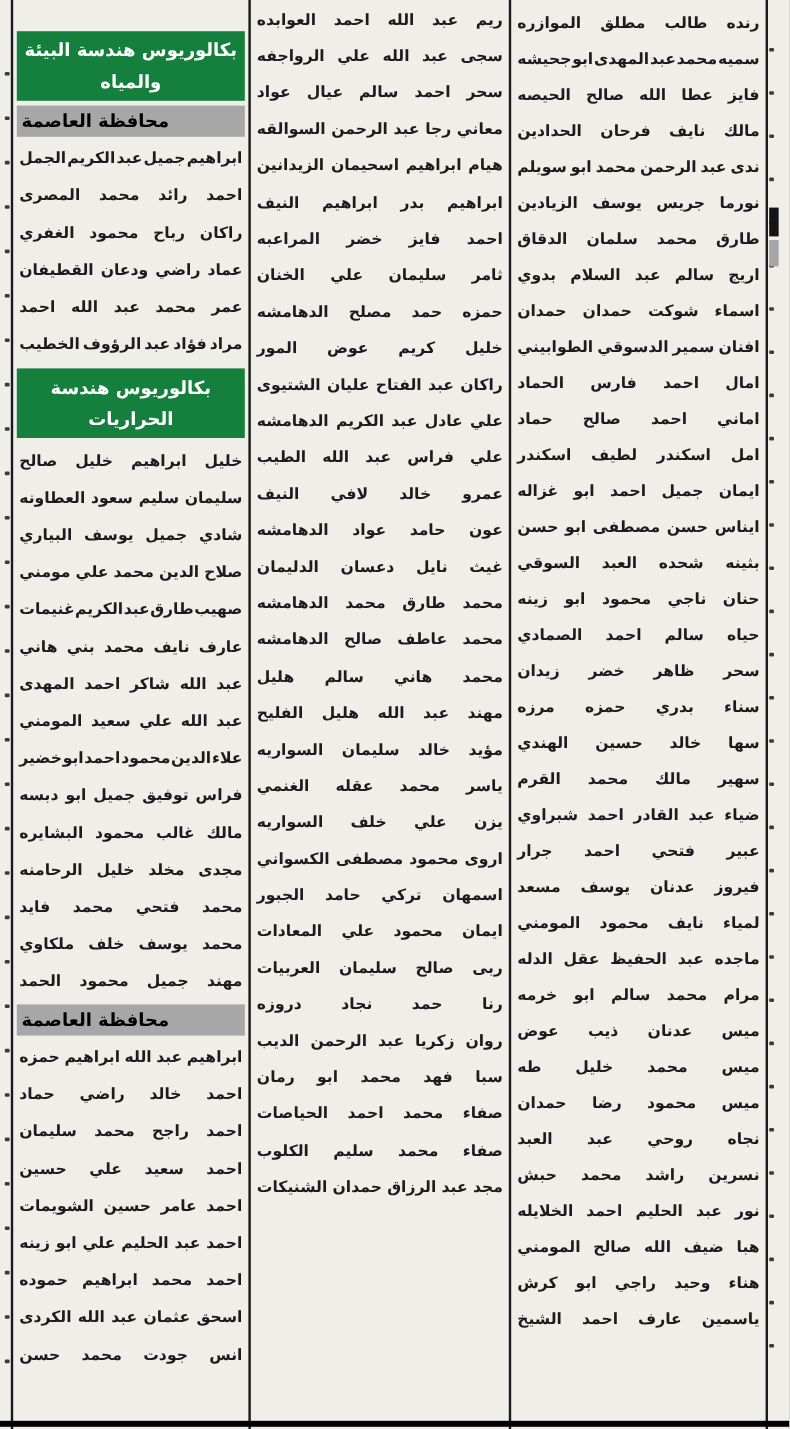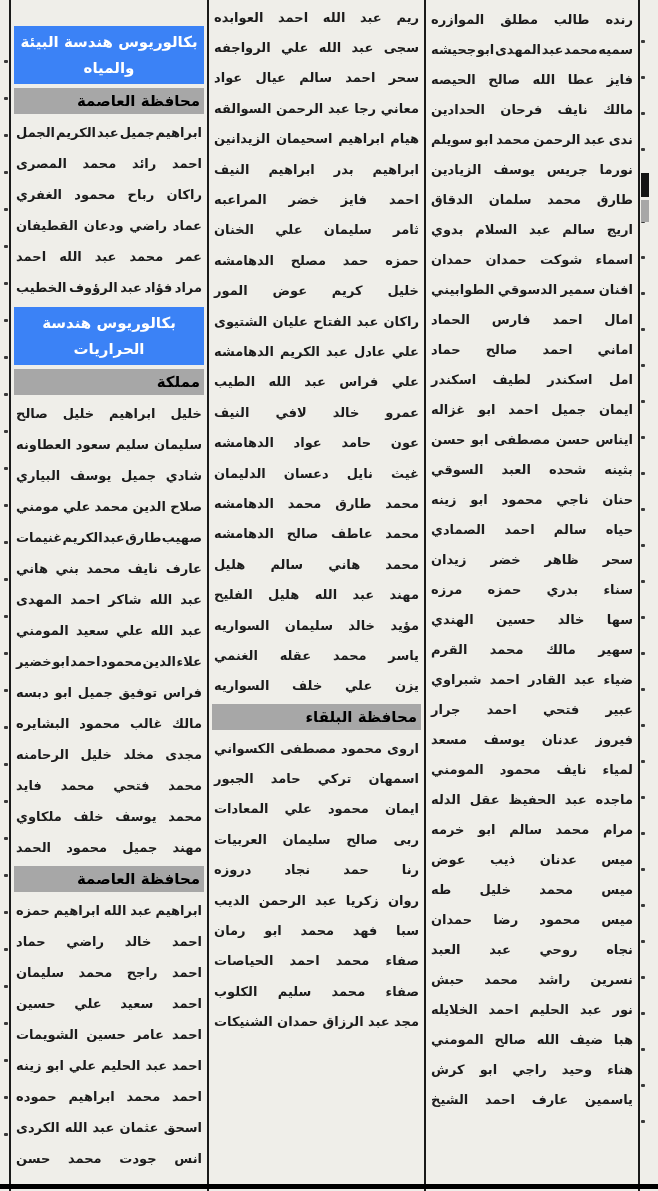--- a/index.html
+++ b/index.html
@@ -23,29 +23,29 @@
   .sliver.right .frag { left: 1px; }
   .frag.block-black { width: 8px; height: 24px; background: #141414; border-radius: 0; }
   .frag.block-gray  { width: 8px; height: 22px; background: #a7a7a7; border-radius: 0; }
 
   .col { flex: 0 0 auto; overflow: hidden; padding: 0 3px; }
   .col[data-col="0"] { width: 212px; --rh: 30px;   padding-top: 4px;  }
   .col[data-col="1"] { width: 215px; --rh: 30.4px; padding-top: 2px;  }
   .col[data-col="2"] { width: 196px; --rh: 31px;   padding-top: 22px; }
 
   .hdr-black {
-    background: #3b82f6; color: #ffffff;
+    background: #15803d; color: #ffffff;
     text-align: center; font-weight: bold;
     font-size: 15px; line-height: 26px;
     padding: 3px 4px; margin: 4px 0;
     direction: rtl;
   }
   .hdr-gray {
     background: #a7a7a7; color: #000000;
-    text-align: right; font-weight: bold;
+    text-align: left; font-weight: bold;
     font-size: 15px; line-height: 22px;
     padding: 2px 4px; margin: 3px 0;
     direction: rtl;
   }
   .name-row {
     display: flex; justify-content: space-between; align-items: center;
     direction: rtl;
     height: var(--rh);
     font-size: 13px; font-weight: bold;
     white-space: nowrap; overflow: hidden;
@@ -133,21 +133,20 @@
           <span>احمد</span>
         </div>
         <div class="name-row">
           <span>مراد</span>
           <span>فؤاد</span>
           <span>عبد</span>
           <span>الرؤوف</span>
           <span>الخطيب</span>
         </div>
         <div class="hdr-black">بكالوريوس هندسة الحراريات</div>
-        <div class="hdr-gray">مملكة</div>
         <div class="name-row">
           <span>خليل</span>
           <span>ابراهيم</span>
           <span>خليل</span>
           <span>صالح</span>
         </div>
         <div class="name-row">
           <span>سليمان</span>
           <span>سليم</span>
           <span>سعود</span>
@@ -441,21 +440,20 @@
           <span>محمد</span>
           <span>عقله</span>
           <span>الغنمي</span>
         </div>
         <div class="name-row">
           <span>يزن</span>
           <span>علي</span>
           <span>خلف</span>
           <span>السواريه</span>
         </div>
-        <div class="hdr-gray">محافظة البلقاء</div>
         <div class="name-row">
           <span>اروى</span>
           <span>محمود</span>
           <span>مصطفى</span>
           <span>الكسواني</span>
         </div>
         <div class="name-row">
           <span>اسمهان</span>
           <span>تركي</span>
           <span>حامد</span>

